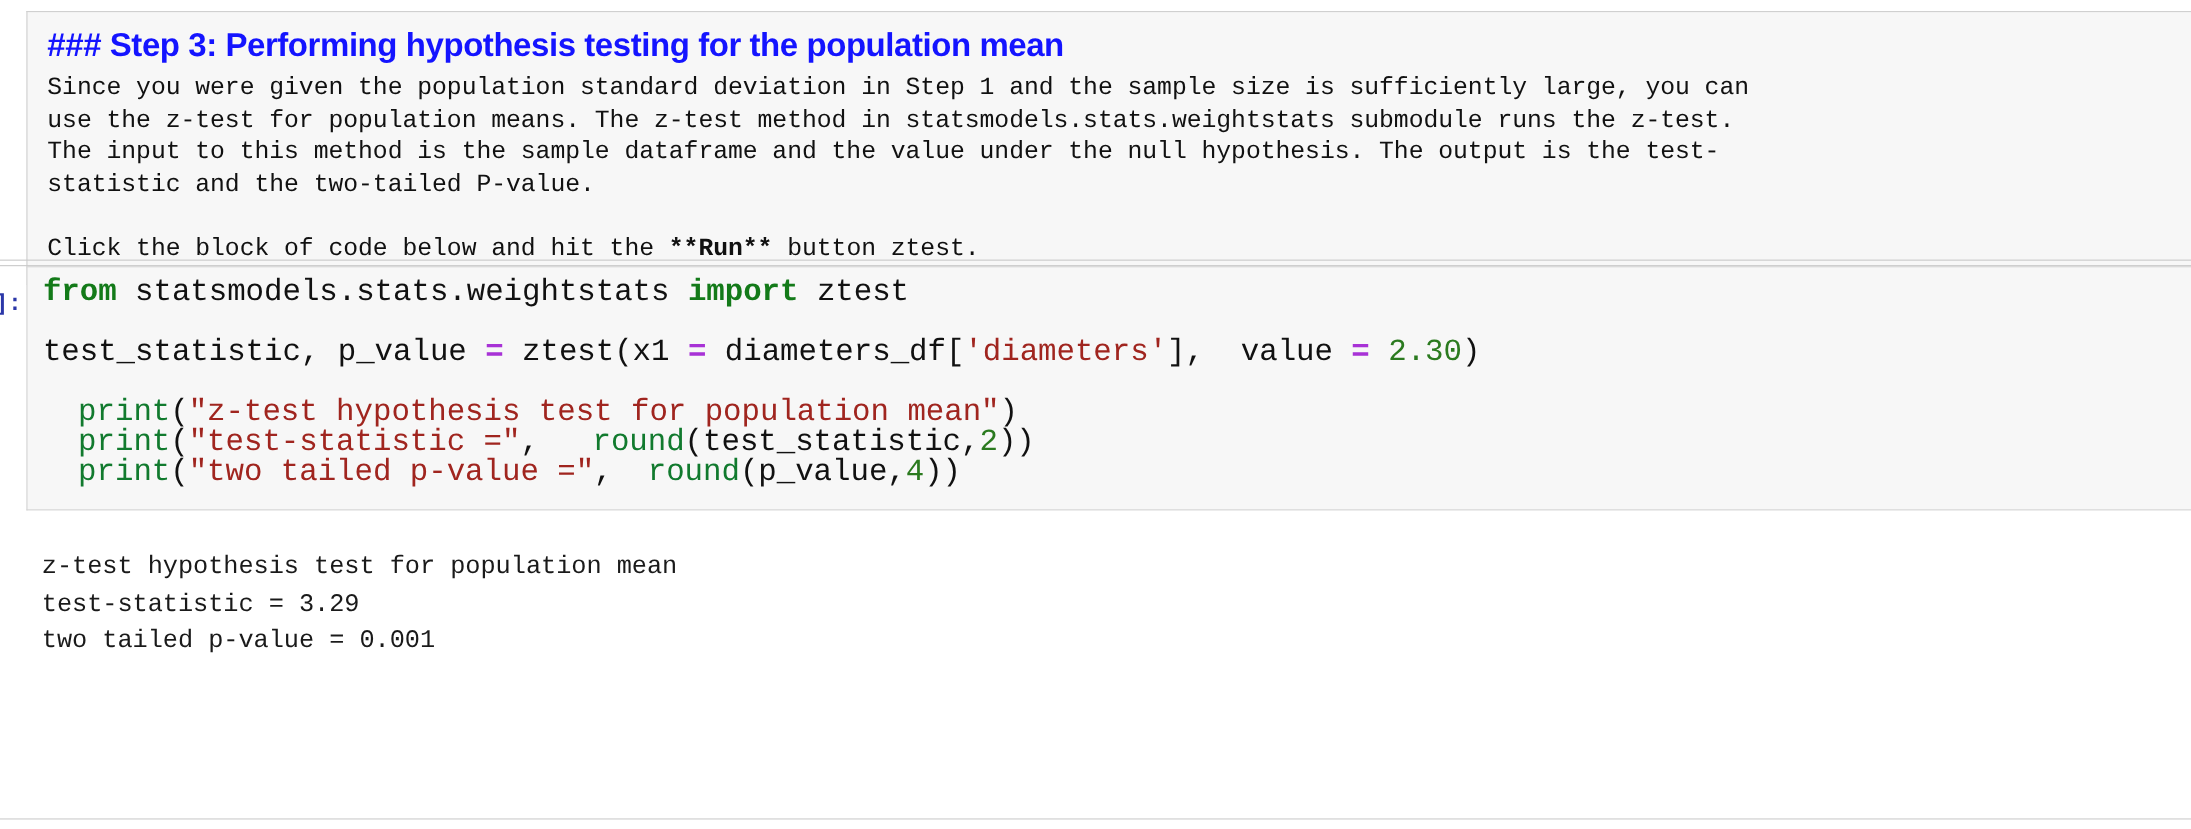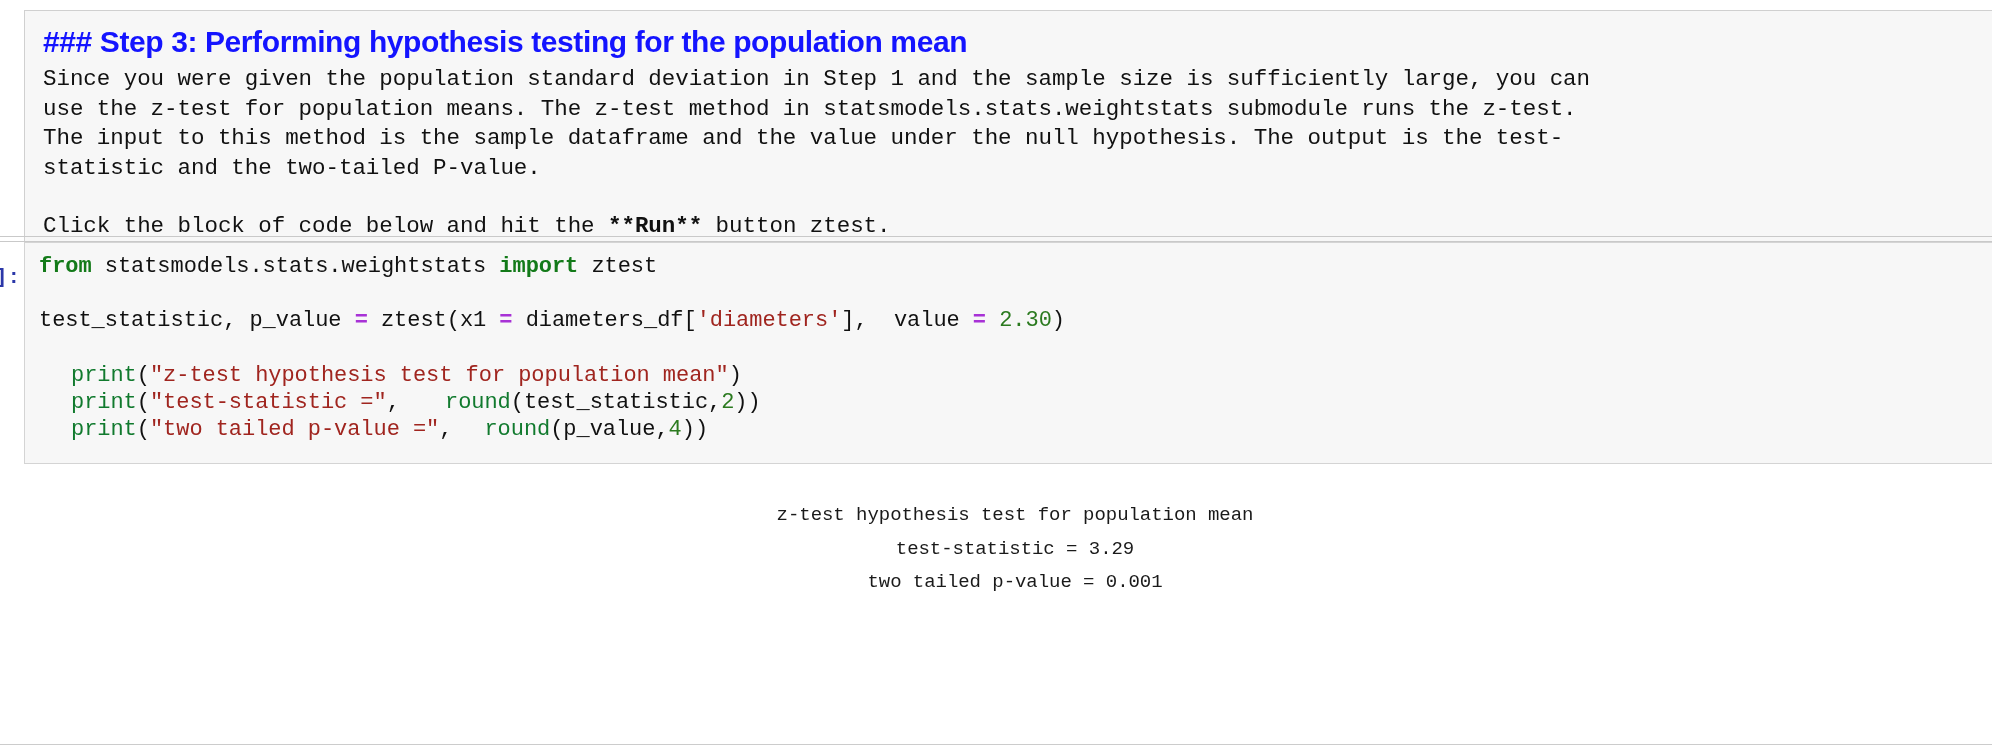--- a/index.html
+++ b/index.html
@@ -103,21 +103,21 @@
     flex: 1;
     background: #f7f7f7;
     border: 1px solid #d4d4d4;
     border-right: none;
     box-sizing: border-box;
     padding: 10px 0 10px 14px;
     min-height: 222px;
   }
   .code-line {
     font-family: "Liberation Mono", monospace;
-    font-size: 22px;
+    font-size: 28px;
     line-height: 27.2px;
     white-space: pre;
     color: #111111;
     letter-spacing: -0.05px;
   }
   .code-blank { height: 27.2px; }
 
   .tok-kw      { color: #137a19; font-weight: bold; }
   .tok-builtin { color: #117a2e; margin-left: 32px; }
   .tok-comment { color: #4f7f7f; font-style: italic; }
@@ -131,26 +131,25 @@
     position: absolute;
     left: 0px;
     top: 485px;
     width: 1992px;
     background: #ffffff;
     padding: 14px 0 12px 38px;
     box-sizing: border-box;
   }
   .out-line {
     font-family: "Liberation Mono", monospace;
-    font-size: 19px;
+    font-size: 23px;
     line-height: 33.5px;
     color: #1a1a1a;
     white-space: pre;
     letter-spacing: -0.05px;
-    text-align: center;
   }
   .page-bottom-rule {
     position: absolute;
     left: 0;
     top: 744px;
     width: 1992px;
     border-top: 1px solid #cccccc;
   }
 </style>
 </head>

